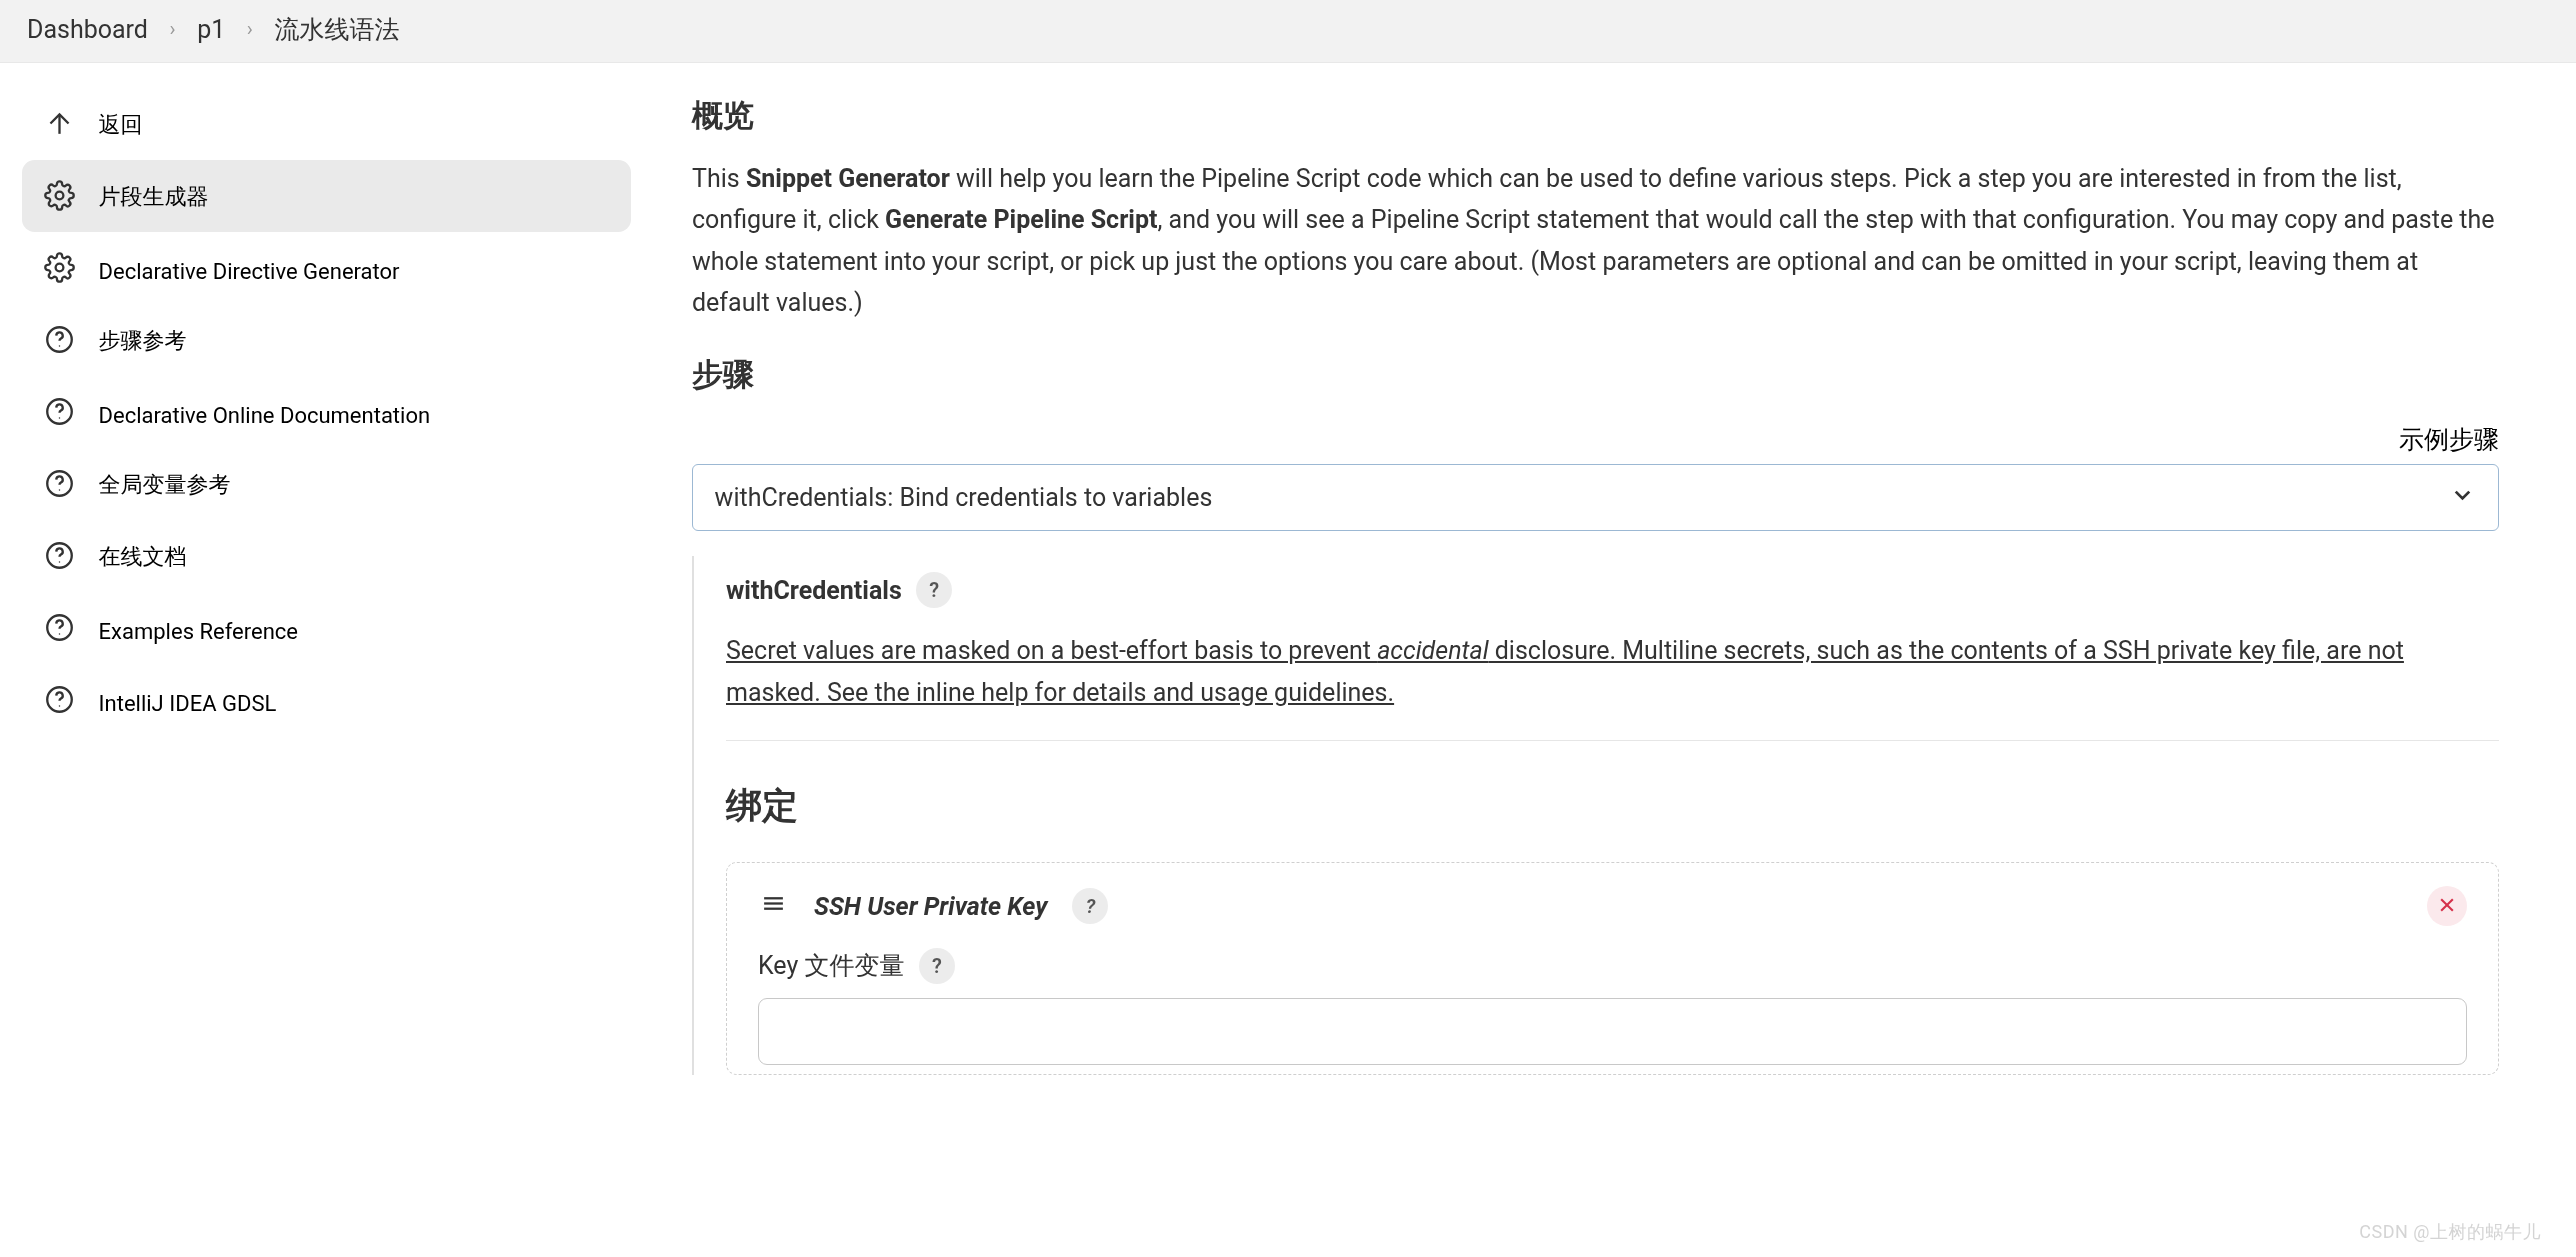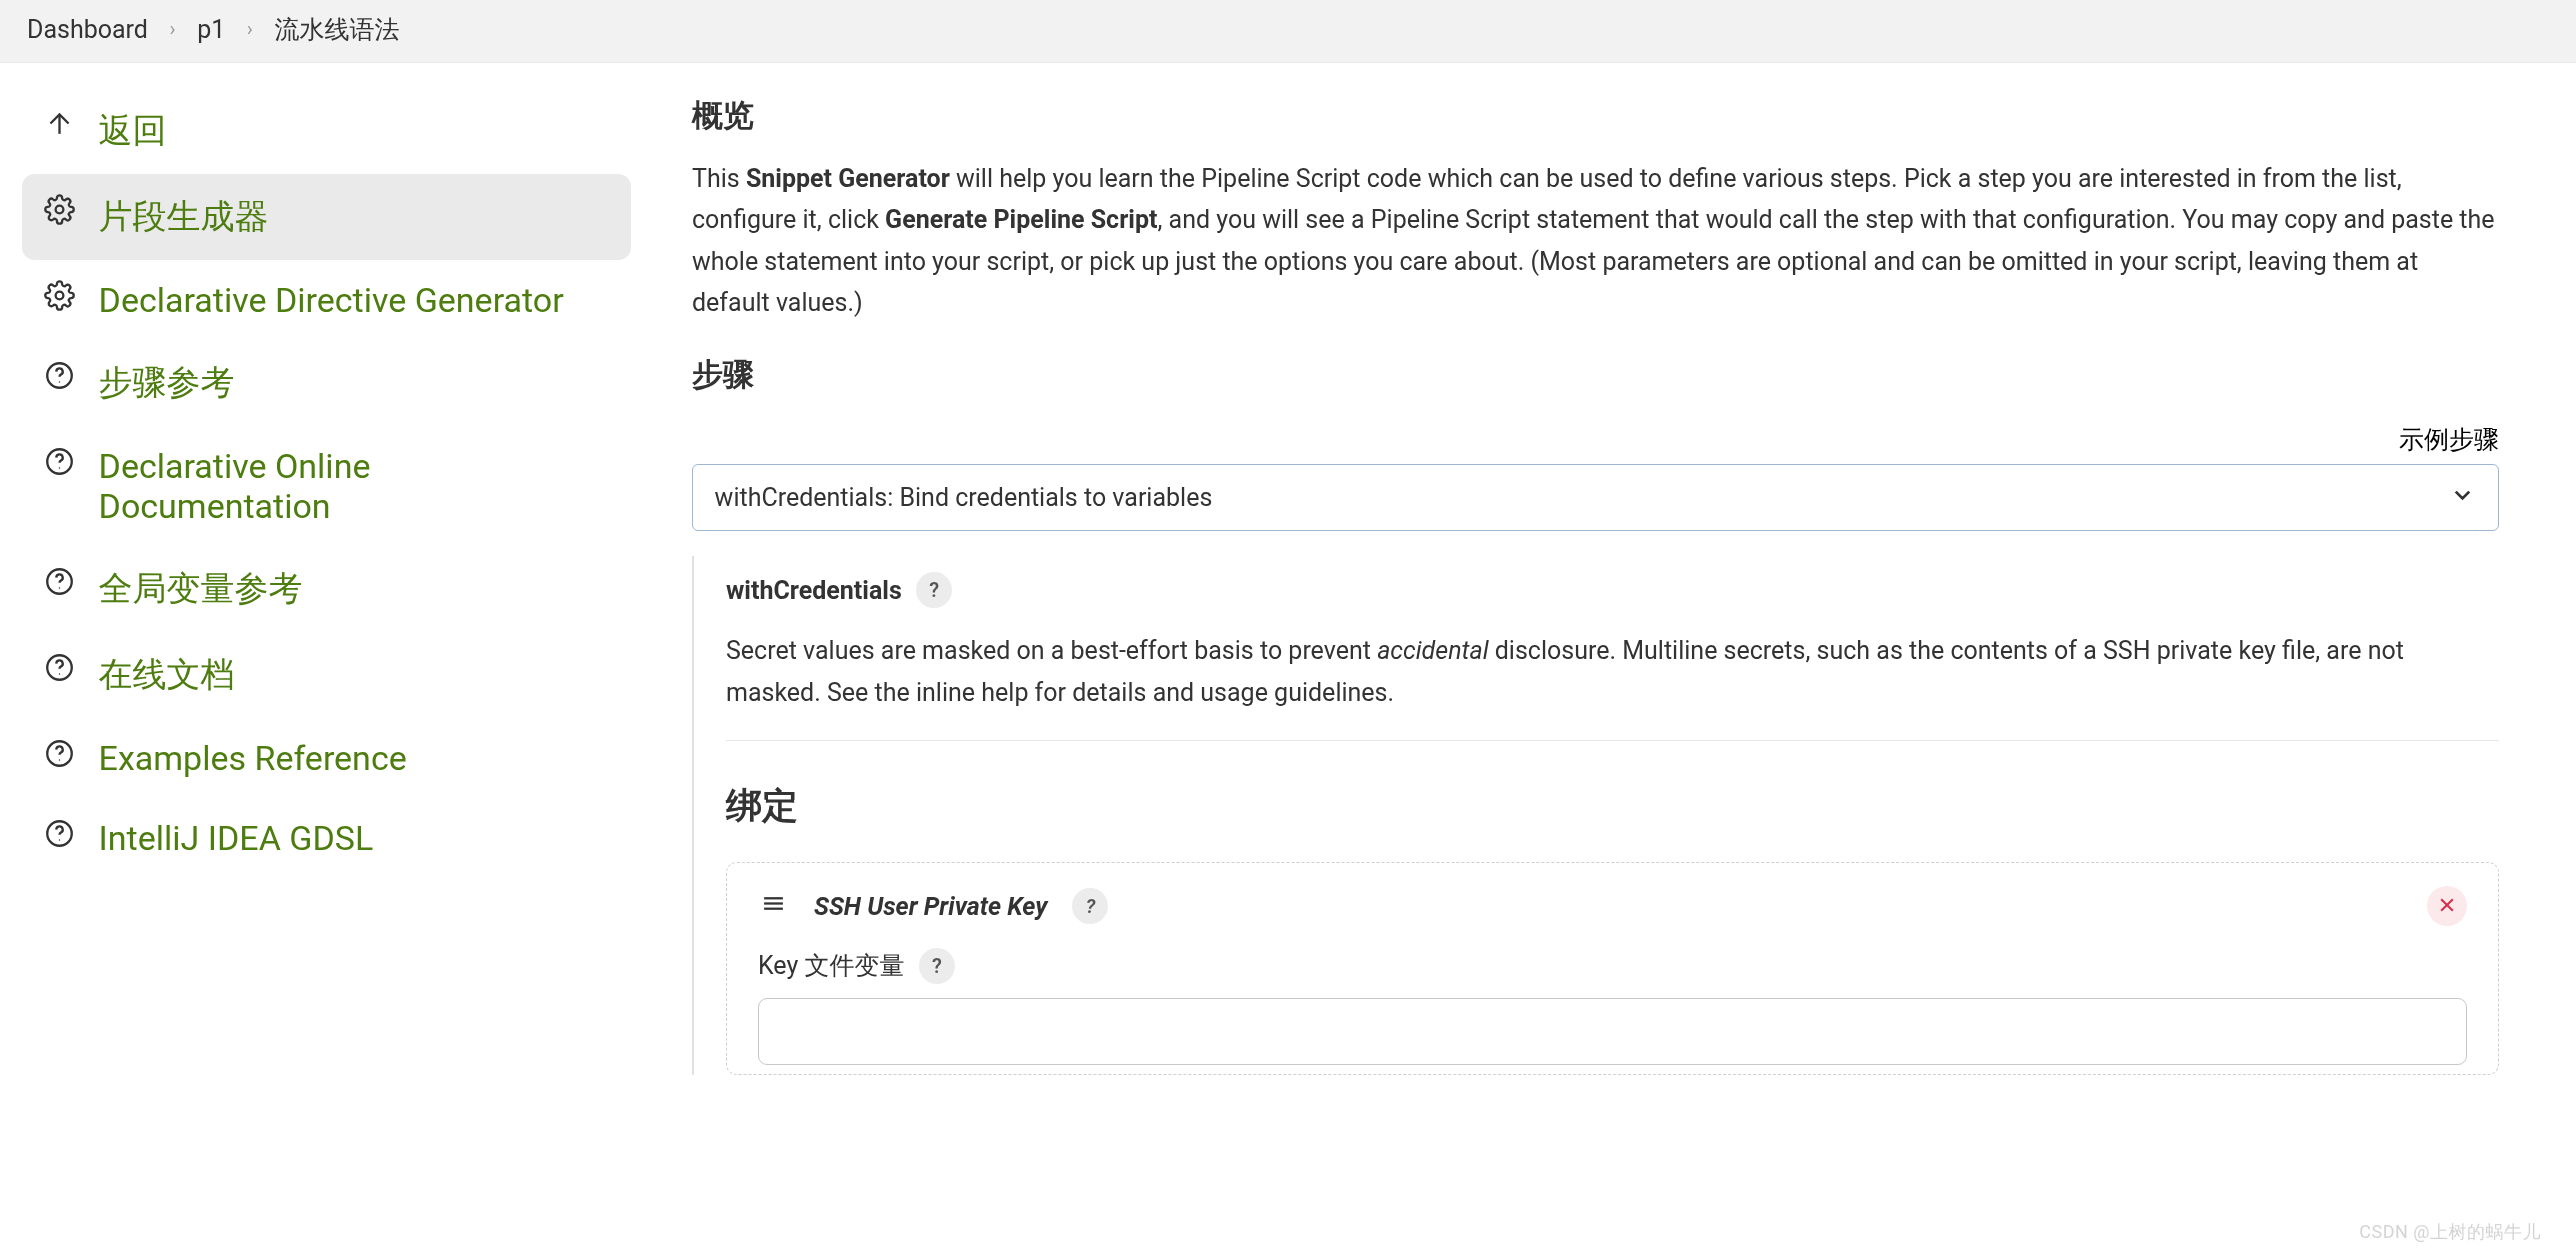--- a/index.html
+++ b/index.html
@@ -19,27 +19,27 @@
   .breadcrumb-bar .crumb { color: #333; cursor: pointer; }
   .breadcrumb-bar .chev { color: #9a9a9a; font-size: 20px; }
 
   .layout { display: flex; }
   .sidebar {
     width: 649px;
     padding: 25px 18px 0 21.6px;
   }
   .side-item {
     display: flex;
-    align-items: flex-start;
+    align-items: flex-end;
     gap: 23.4px;
     padding: 20px 21.6px;
     border-radius: 12.6px;
     cursor: pointer;
-    color: #4d7c0f;
-    font-size: 34px;
+    color: #000000;
+    font-size: 22px;
   }
   .side-item.active { background: #eaeaea; font-weight: 500; }
   .side-icon { width: 32px; height: 32px; display:flex; align-items:center; justify-content:center; flex-shrink:0; }
   .side-icon svg { width: 31px; height: 31px; stroke: #333; fill: none; stroke-width: 1.8; }
 
   .main {
     flex: 1;
     padding: 32px 50px 0 43px;
     max-width: 1900px;
   }
@@ -85,21 +85,21 @@
     align-items: center;
     justify-content: center;
     width: 36px; height: 36px;
     border-radius: 50%;
     background: #ececec;
     color: #555;
     font-size: 20px;
     font-weight: 600;
     cursor: pointer;
   }
-  .step-desc { font-size: 25px; line-height: 1.7; color: #333; padding-bottom: 25px; border-bottom: 0.9px solid #e6e6e6; }
+  .step-desc { font-size: 25px; line-height: 1.7; color: #333; padding-bottom: 25px; border-bottom: 0.9px solid #e6e6e6; text-decoration: underline; }
   .step-desc em { font-style: italic; }
 
   h3.sub { font-size: 36px; font-weight: 700; margin: 41px 0 31px 0; }
 
   .bind-card {
     border: 1.8px dashed #cfcfcf;
     border-radius: 10.8px;
     padding: 23.4px 31px 9px 31px;
     position: relative;
   }

